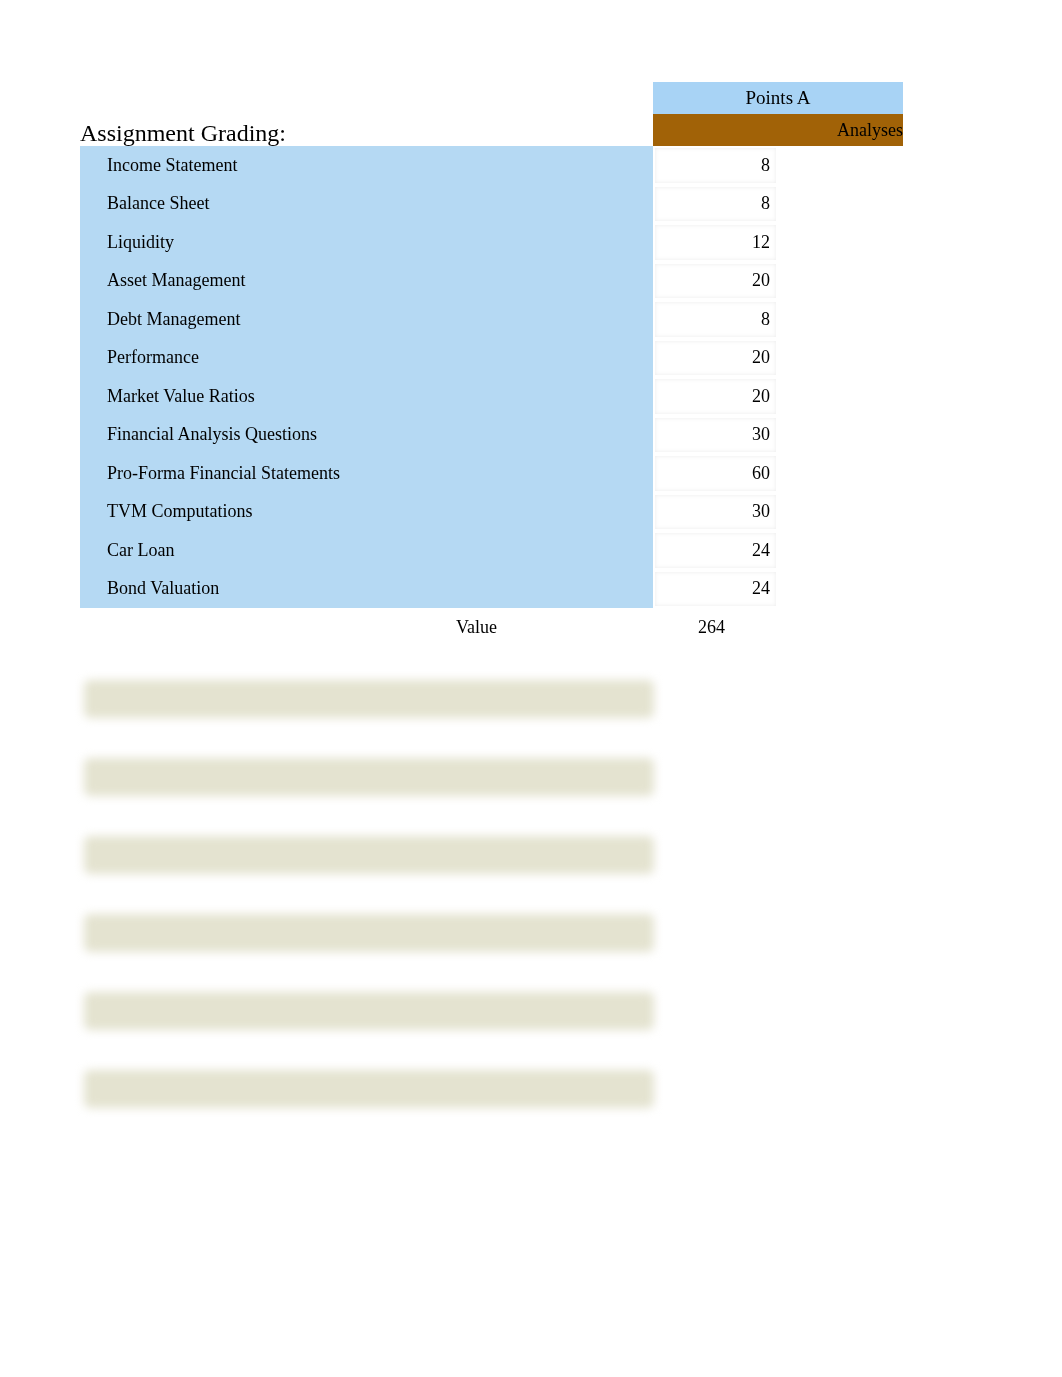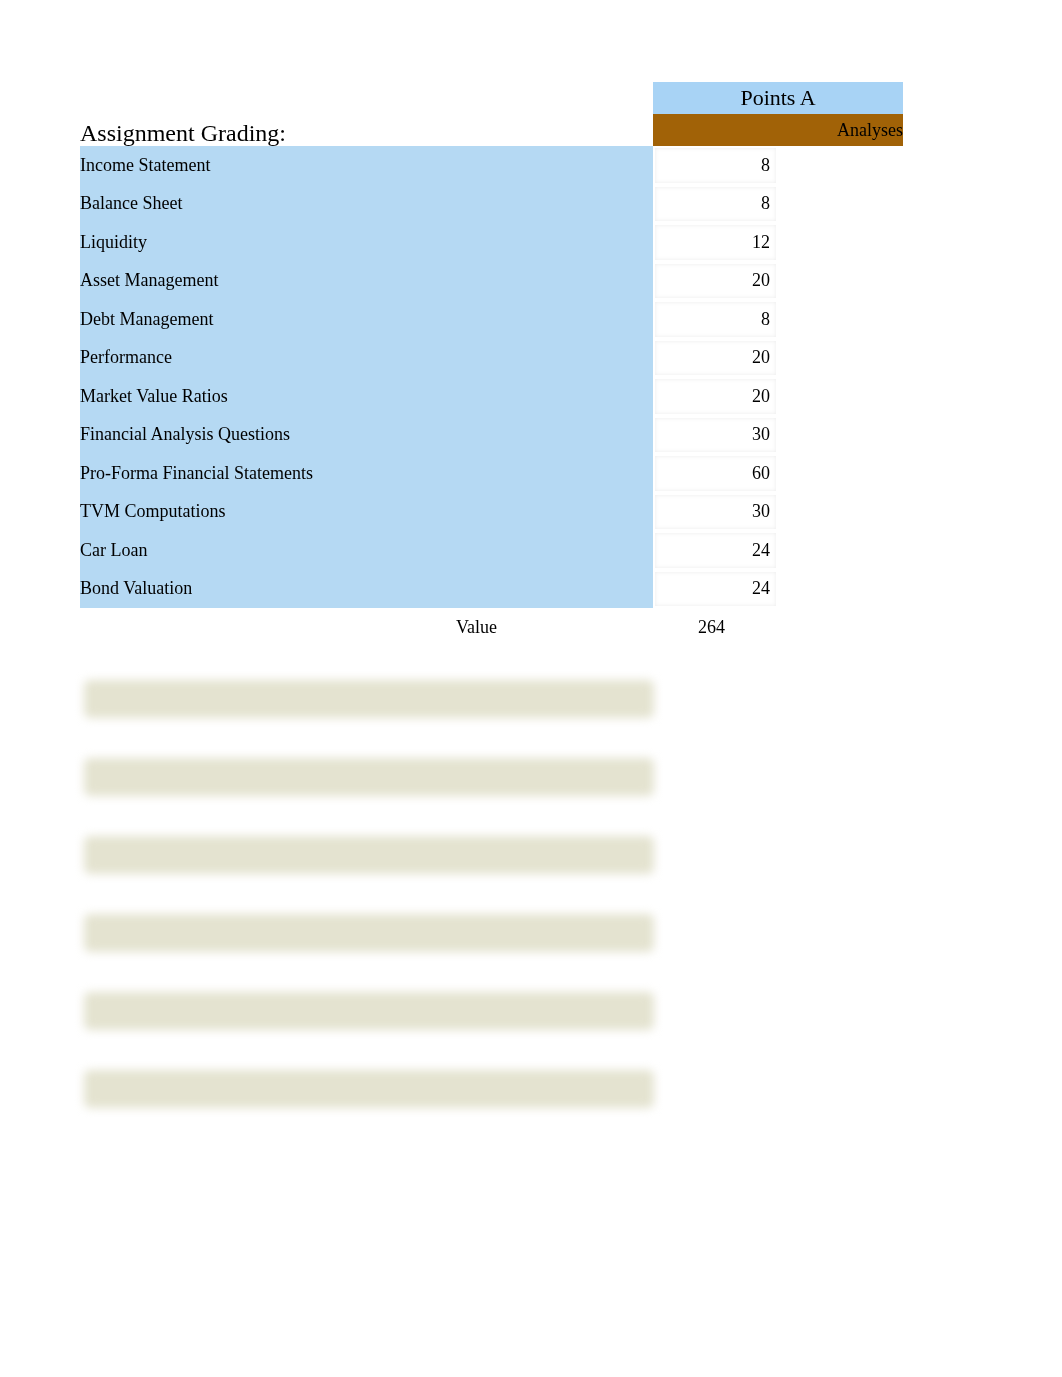--- a/index.html
+++ b/index.html
@@ -19,21 +19,21 @@
       position: relative;
     }
     .header-points-a {
       position: absolute;
       left: 653px;
       top: 82px;
       width: 250px;
       height: 32px;
       background: #a8d3f5;
       text-align: center;
-      font-size: 22px;
+      font-size: 19px;
       line-height: 32px;
       color: #000;
     }
     .header-analyses {
       position: absolute;
       left: 653px;
       top: 114px;
       width: 250px;
       height: 32px;
       background: #a16207;
@@ -58,20 +58,21 @@
     }
     .row {
       display: flex;
       height: 38.5px;
       align-items: center;
     }
     .row-label-cell {
       width: 573px;
       height: 100%;
       background: #b5d9f3;
+      padding-left: 27px;
       display: flex;
       align-items: center;
       font-size: 18px;
       color: #000;
     }
     .row-value-cell {
       width: 125px;
       height: 100%;
       background: #ffffff;
       text-align: right;

